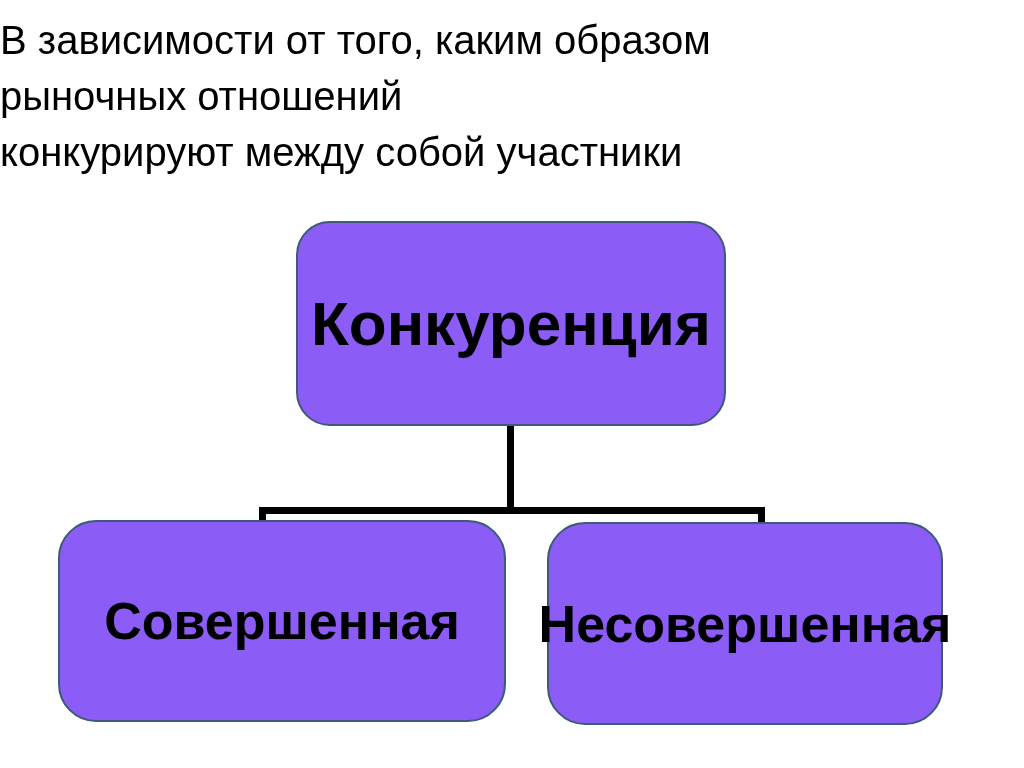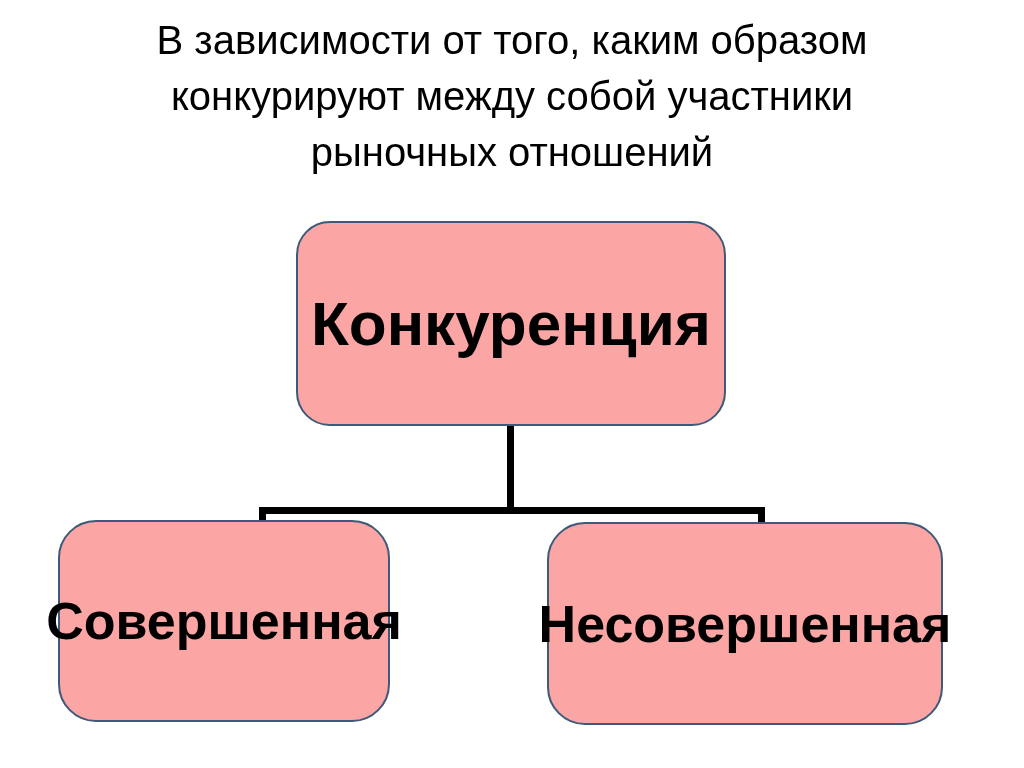--- a/index.html
+++ b/index.html
@@ -13,51 +13,51 @@
     width: 1024px;
     height: 768px;
     background: #ffffff;
     overflow: hidden;
   }
   .title {
     position: absolute;
     top: 12px;
     left: 0;
     width: 1024px;
-    text-align: center;
+    text-align: left;
     color: #000000;
     font-size: 40px;
     line-height: 56px;
     font-weight: 400;
   }
   .title .line { white-space: nowrap; }
   .node {
     position: absolute;
-    background: #fca5a5;
+    background: #8b5cf6;
     border: 2px solid #3d5a78;
     box-sizing: border-box;
     display: flex;
     align-items: center;
     justify-content: center;
     color: #000000;
     font-weight: 700;
     text-align: center;
   }
   .node-root {
     left: 296px;
     top: 221px;
     width: 430px;
     height: 205px;
     border-radius: 34px;
     font-size: 62px;
   }
   .node-child-left {
     left: 58px;
     top: 520px;
-    width: 332px;
+    width: 448px;
     height: 202px;
     border-radius: 38px;
     font-size: 52px;
   }
   .node-child-right {
     left: 547px;
     top: 522px;
     width: 396px;
     height: 203px;
     border-radius: 38px;
@@ -72,22 +72,22 @@
   .conn-stub-l   { left: 259px; top: 507px; width: 7px;   height: 19px; }
   .conn-stub-r   { left: 758px; top: 507px; width: 7px;   height: 19px; }
 </style>
 </head>
 <body>
 
 <div class="slide">
 
   <div class="title">
     <div class="line">В зависимости от того, каким образом</div>
+    <div class="line">рыночных отношений</div>
     <div class="line">конкурируют между собой участники</div>
-    <div class="line">рыночных отношений</div>
   </div>
 
   <div class="connector conn-v-main"></div>
   <div class="connector conn-h"></div>
   <div class="connector conn-stub-l"></div>
   <div class="connector conn-stub-r"></div>
 
   <div class="node node-root">
     <span>Конкуренция</span>
   </div>

